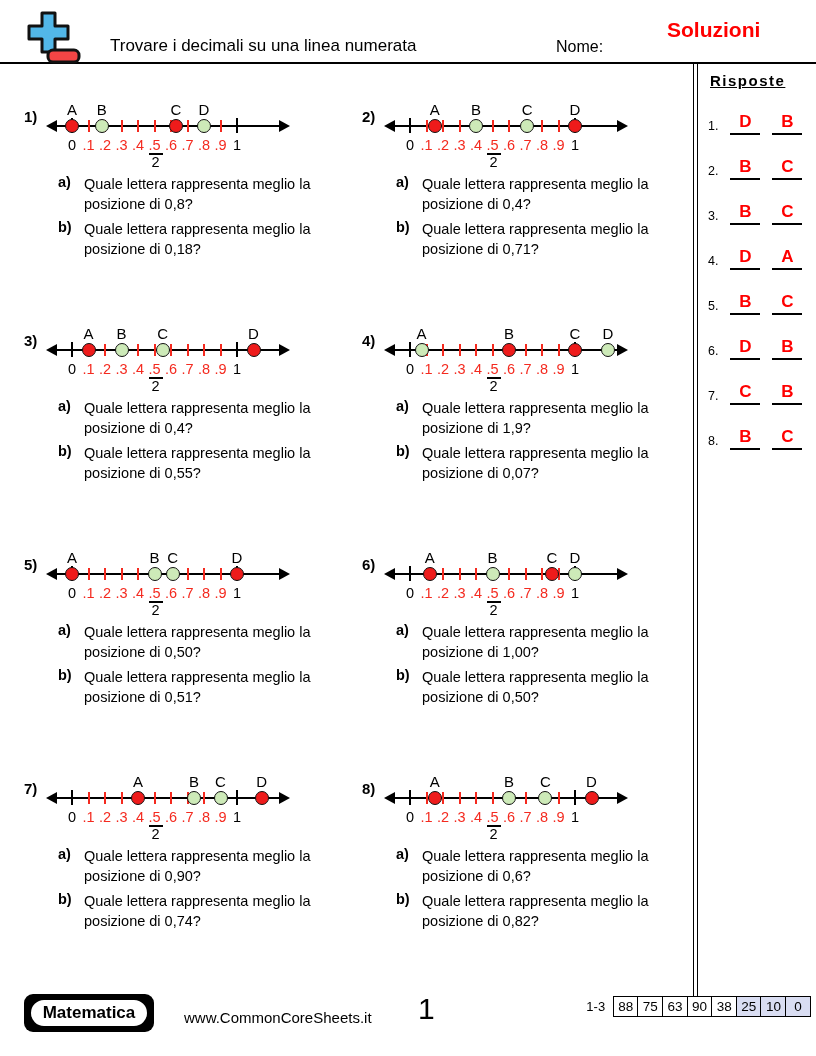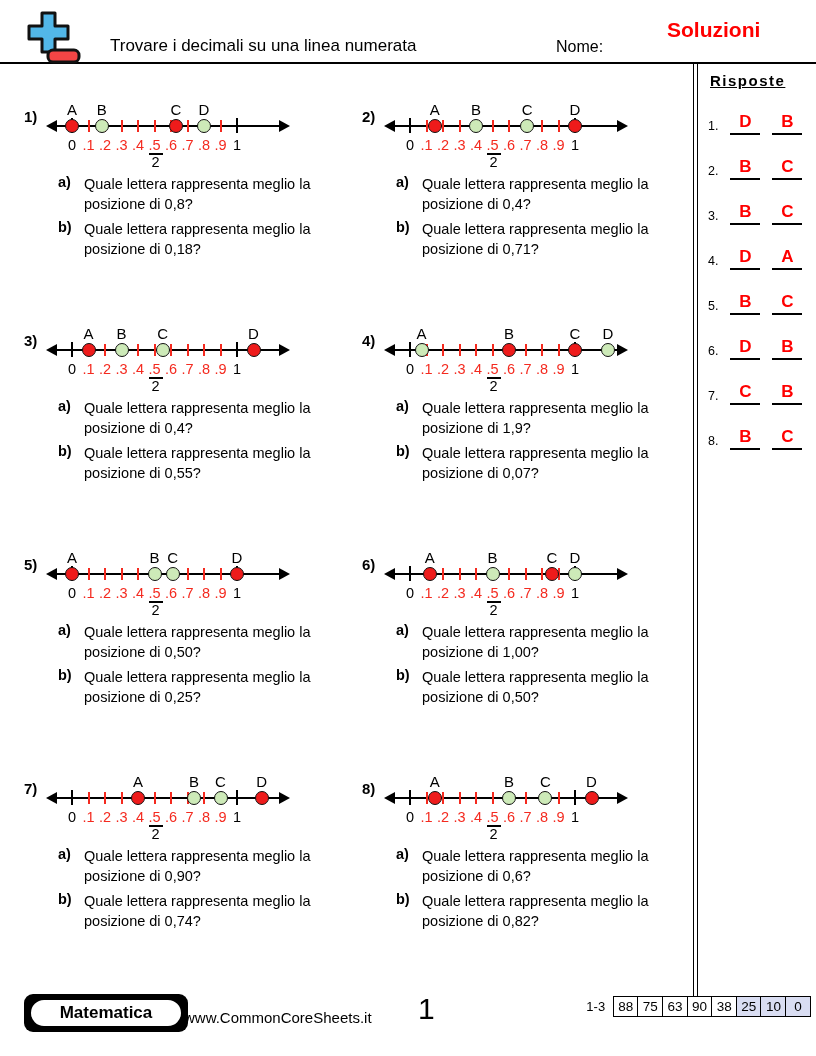--- a/index.html
+++ b/index.html
@@ -50,21 +50,21 @@
   .answers { position:absolute; left:700px; top:64px; width:116px; height:932px; }
   .risposte-title { margin:8px 0 0 10px; font-weight:bold; font-size:15px;
                     text-decoration:underline; letter-spacing:1.5px; }
   .ans-item { position:absolute; left:8px; display:flex; align-items:flex-end; gap:12px; }
   .ans-num { font-size:12.5px; padding-bottom:2px; }
   .ans-slot { width:30px; text-align:center; border-bottom:2px solid #000; font-weight:bold;
               color:var(--answer-red,#f00); font-size:17px; line-height:1.15; padding-bottom:1px; min-height:21px; }
 
   
   .footer { position:absolute; left:0; top:992px; width:816px; height:48px; }
-  .brand-box { position:absolute; left:24px; top:2px; width:164px; height:38px; background:#000; border-radius:9px; }
+  .brand-box { position:absolute; left:24px; top:2px; width:130px; height:38px; background:#000; border-radius:9px; }
   .brand-pill { position:absolute; left:5px; top:4px; right:5px; bottom:4px; background:#fff;
                 border:2px solid #000; border-radius:16px; display:flex; align-items:center;
                 justify-content:center; font-weight:bold; font-size:17px; }
   .website { position:absolute; left:184px; top:17px; font-size:15px; }
   .pagenum { position:absolute; left:418px; top:0; font-size:30px; }
   .scores { position:absolute; right:5px; top:4px; display:flex; align-items:center; }
   .score-label { font-size:13px; margin-right:9px; }
   .cell { width:26px; height:21px; border:1.4px solid #000; margin-left:-1.4px;
           text-align:center; line-height:19px; font-size:13.5px; background:#fff; }
   .cell.hl { background:var(--score-hl,#d9ddf2); }
@@ -337,21 +337,21 @@
             <div class="dot" style="left: 184px; background: rgb(238, 27, 27);"></div>
           </div>
         </div>
         <div class="questions">
           <div class="q">
             <span class="qlabel">a)</span>
             <span class="qtext">Quale lettera rappresenta meglio la posizione di 0,50?</span>
           </div>
           <div class="q">
             <span class="qlabel">b)</span>
-            <span class="qtext">Quale lettera rappresenta meglio la posizione di 0,25?</span>
+            <span class="qtext">Quale lettera rappresenta meglio la posizione di 0,51?</span>
           </div>
         </div>
       </div>
       <div class="problem">
         <div style="position: relative; height: 76px;">
           <span class="pnum">6)</span>
           <div class="numline">
             <div class="arr arr-l"></div>
             <div class="arr arr-r"></div>
             <div class="nl-line"></div>

